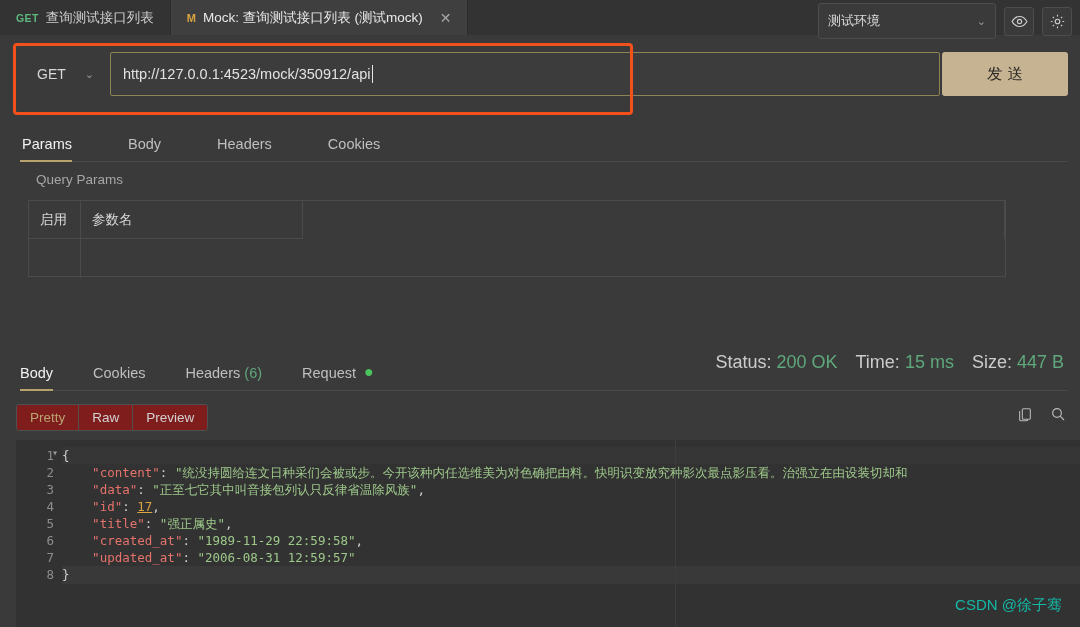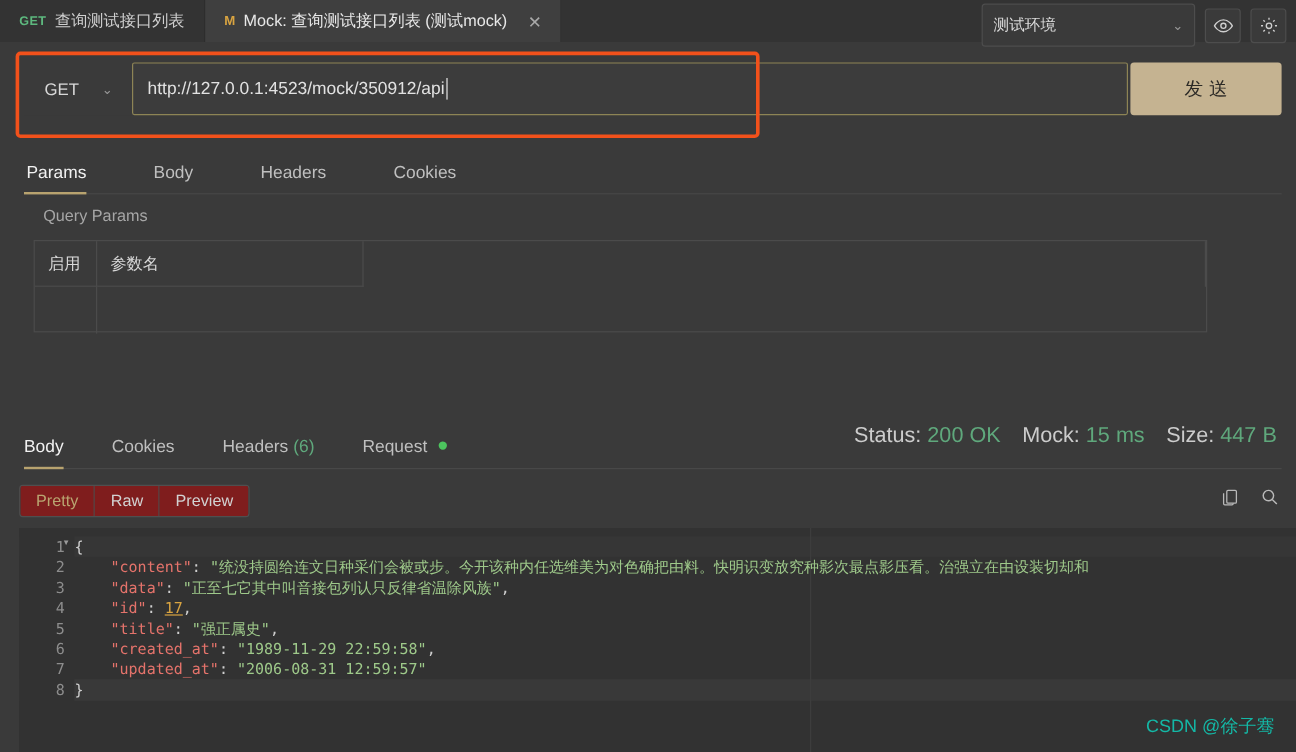--- a/index.html
+++ b/index.html
@@ -277,21 +277,21 @@
       <span class="dot">●</span>
     </div>
   </div>
 
   <div class="status-row">
     <div>
       <span>Status:</span>
       <span class="stat-val">200 OK</span>
     </div>
     <div>
-      <span>Mock:</span>
+      <span>Time:</span>
       <span class="stat-val">15 ms</span>
     </div>
     <div>
       <span>Size:</span>
       <span class="stat-val">447 B</span>
     </div>
   </div>
 
   <div class="view-toggle">
     <div class="vseg sel">Pretty</div>

